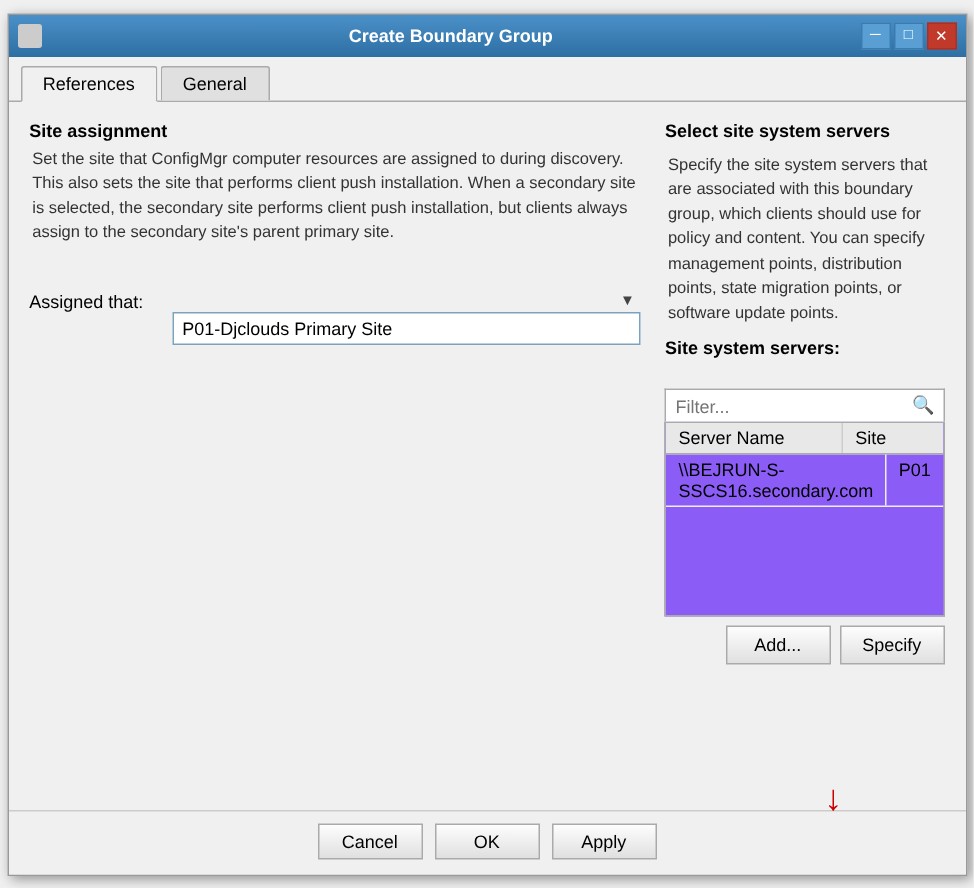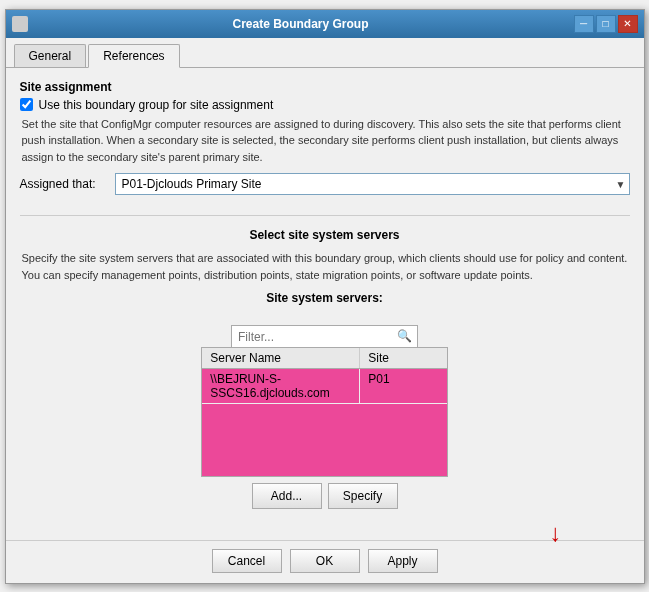--- a/index.html
+++ b/index.html
@@ -86,21 +86,21 @@
       border-bottom: 1px solid #f0f0f0;
       margin-bottom: -1px;
       font-weight: normal;
       z-index: 1;
     }
     .content {
       flex: 1;
       padding: 12px 14px;
       overflow-y: auto;
       display: flex;
-      flex-direction: column;
+      flex-direction: row;
       gap: 8px;
     }
     .section-title {
       font-weight: 600;
       font-size: 12px;
       color: #000;
       margin-bottom: 4px;
     }
     .checkbox-row {
       display: flex;
@@ -135,39 +135,39 @@
     }
     .dropdown-wrapper select {
       width: 100%;
       height: 22px;
       border: 1px solid #7ba3c0;
       background: white;
       padding: 0 20px 0 6px;
       font-size: 12px;
       appearance: none;
       cursor: pointer;
+      margin-top: 36px;
     }
     .dropdown-arrow {
       position: absolute;
       right: 4px;
       top: 50%;
       transform: translateY(-50%);
       pointer-events: none;
       font-size: 10px;
       color: #444;
     }
     .section-divider {
       border-top: 1px solid #ccc;
       margin: 4px 0;
     }
     .site-system-section {
       display: flex;
       flex-direction: column;
       flex: 1;
-      align-items: center;
     }
     .filter-row {
       position: relative;
       margin-bottom: 0;
     }
     .filter-input {
       width: 100%;
       height: 22px;
       border: 1px solid #aaa;
       border-bottom: none;
@@ -178,21 +178,21 @@
     .filter-icon {
       position: absolute;
       right: 6px;
       top: 50%;
       transform: translateY(-50%);
       font-size: 12px;
       color: #666;
     }
     .server-table {
       border: 1px solid #aaa;
-      background: #ec4899;
+      background: #8b5cf6;
       min-height: 130px;
       overflow-y: auto;
     }
     .table-header {
       display: flex;
       background: #e8e8e8;
       border-bottom: 1px solid #aaa;
     }
     .table-header-cell {
       padding: 3px 8px;
@@ -269,32 +269,28 @@
     <div class="title-bar-icon"></div>
     <span class="title-bar-title">Create Boundary Group</span>
     <div class="title-bar-controls">
       <button class="title-btn">─</button>
       <button class="title-btn">□</button>
       <button class="title-btn close">✕</button>
     </div>
   </div>
 
   <div class="tabs-bar">
+    <div class="tab active">References</div>
     <div class="tab">General</div>
-    <div class="tab active">References</div>
   </div>
 
   <div class="content">
 
     <div>
       <div class="section-title">Site assignment</div>
-      <div class="checkbox-row">
-        <input type="checkbox" checked="" style="">
-        <label>Use this boundary group for site assignment</label>
-      </div>
       <div class="description-text">Set the site that ConfigMgr computer resources are assigned to during discovery. This also sets the site that performs client push installation. When a secondary site is selected, the secondary site performs client push installation, but clients always assign to the secondary site's parent primary site.</div>
       <div class="field-row">
         <span class="field-label">Assigned that:</span>
         <div class="dropdown-wrapper">
           <select><option value="P01-Djclouds Primary Site">P01-Djclouds Primary Site</option></select>
           <span class="dropdown-arrow">▼</span>
         </div>
       </div>
     </div>
 
@@ -309,21 +305,21 @@
         <input class="filter-input" type="text" placeholder="Filter..." style="">
         <span class="filter-icon">🔍</span>
       </div>
 
       <div class="server-table">
         <div class="table-header">
           <div class="table-header-cell">Server Name</div>
           <div class="table-header-cell">Site</div>
         </div>
         <div class="table-row-data">
-          <div class="table-cell">\\BEJRUN-S-SSCS16.djclouds.com</div>
+          <div class="table-cell">\\BEJRUN-S-SSCS16.secondary.com</div>
           <div class="table-cell">P01</div>
         </div>
       </div>
 
       <div class="buttons-row">
         <button class="btn">Add...</button>
         <button class="btn">Specify</button>
       </div>
     </div>
   </div>

